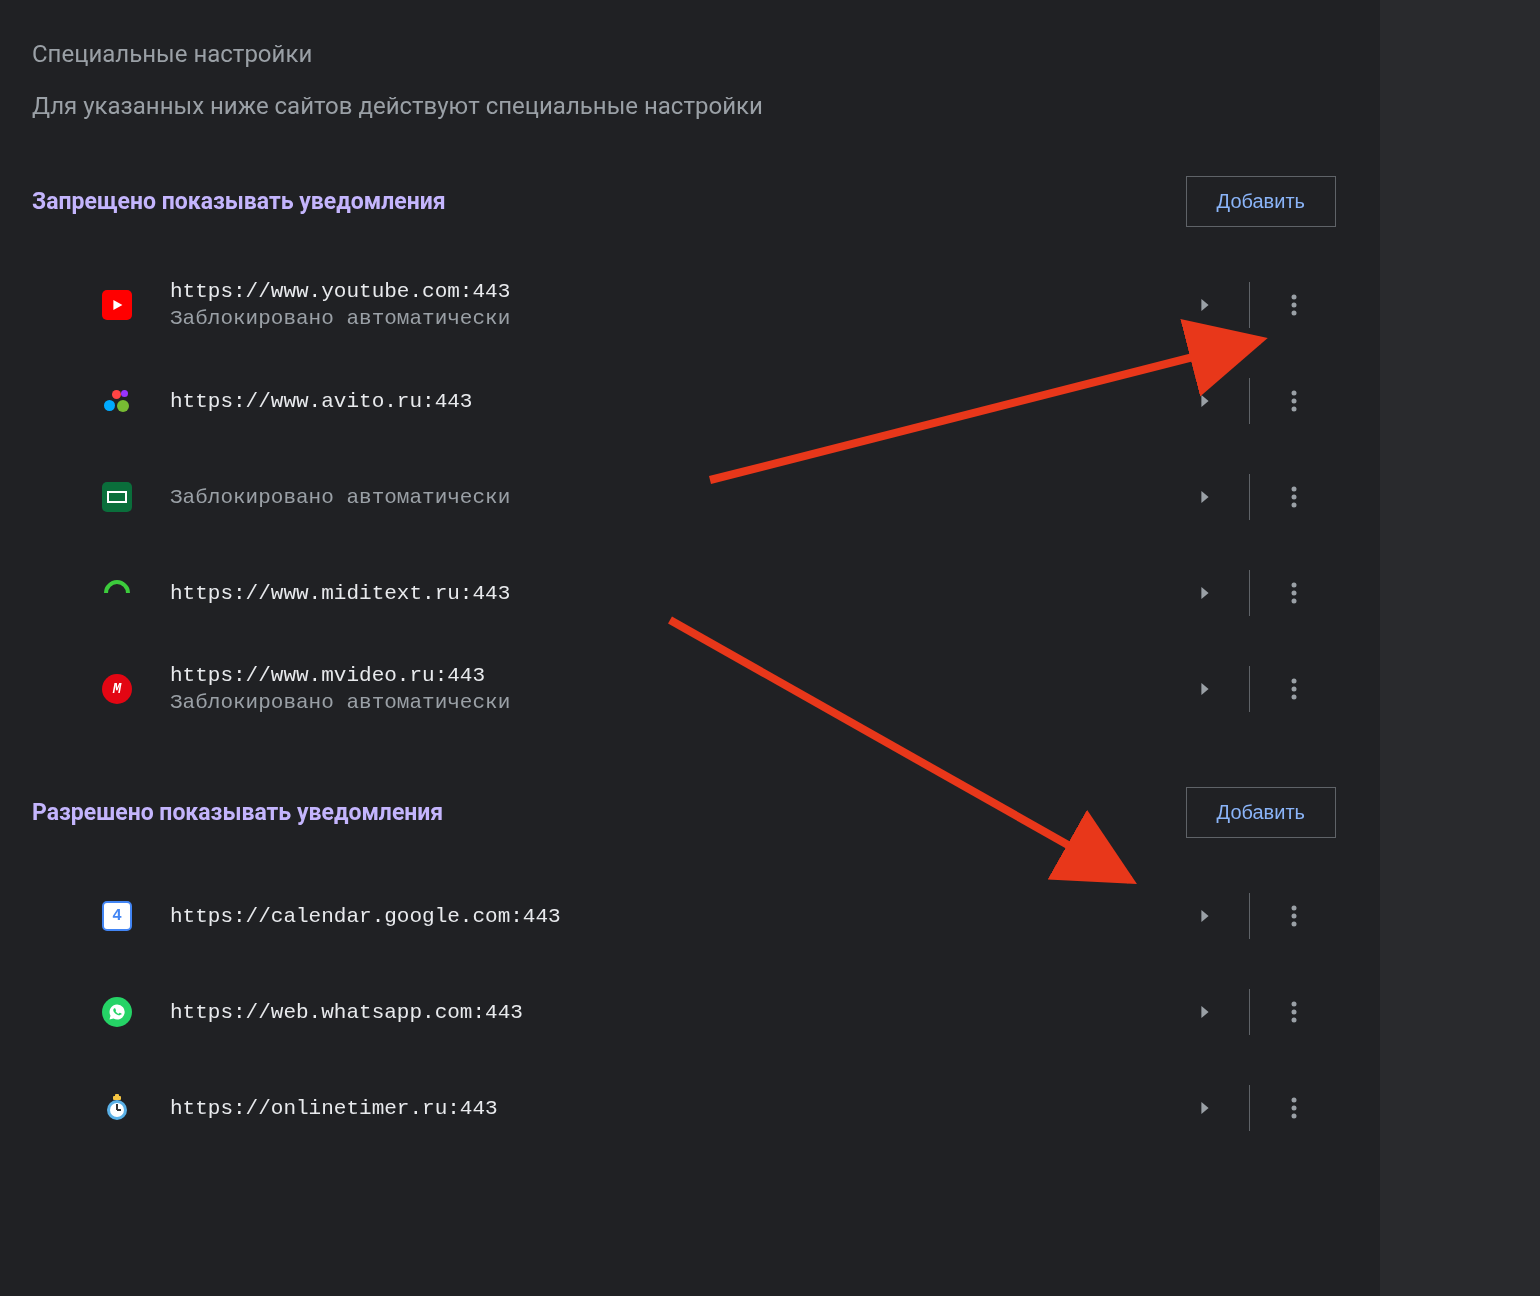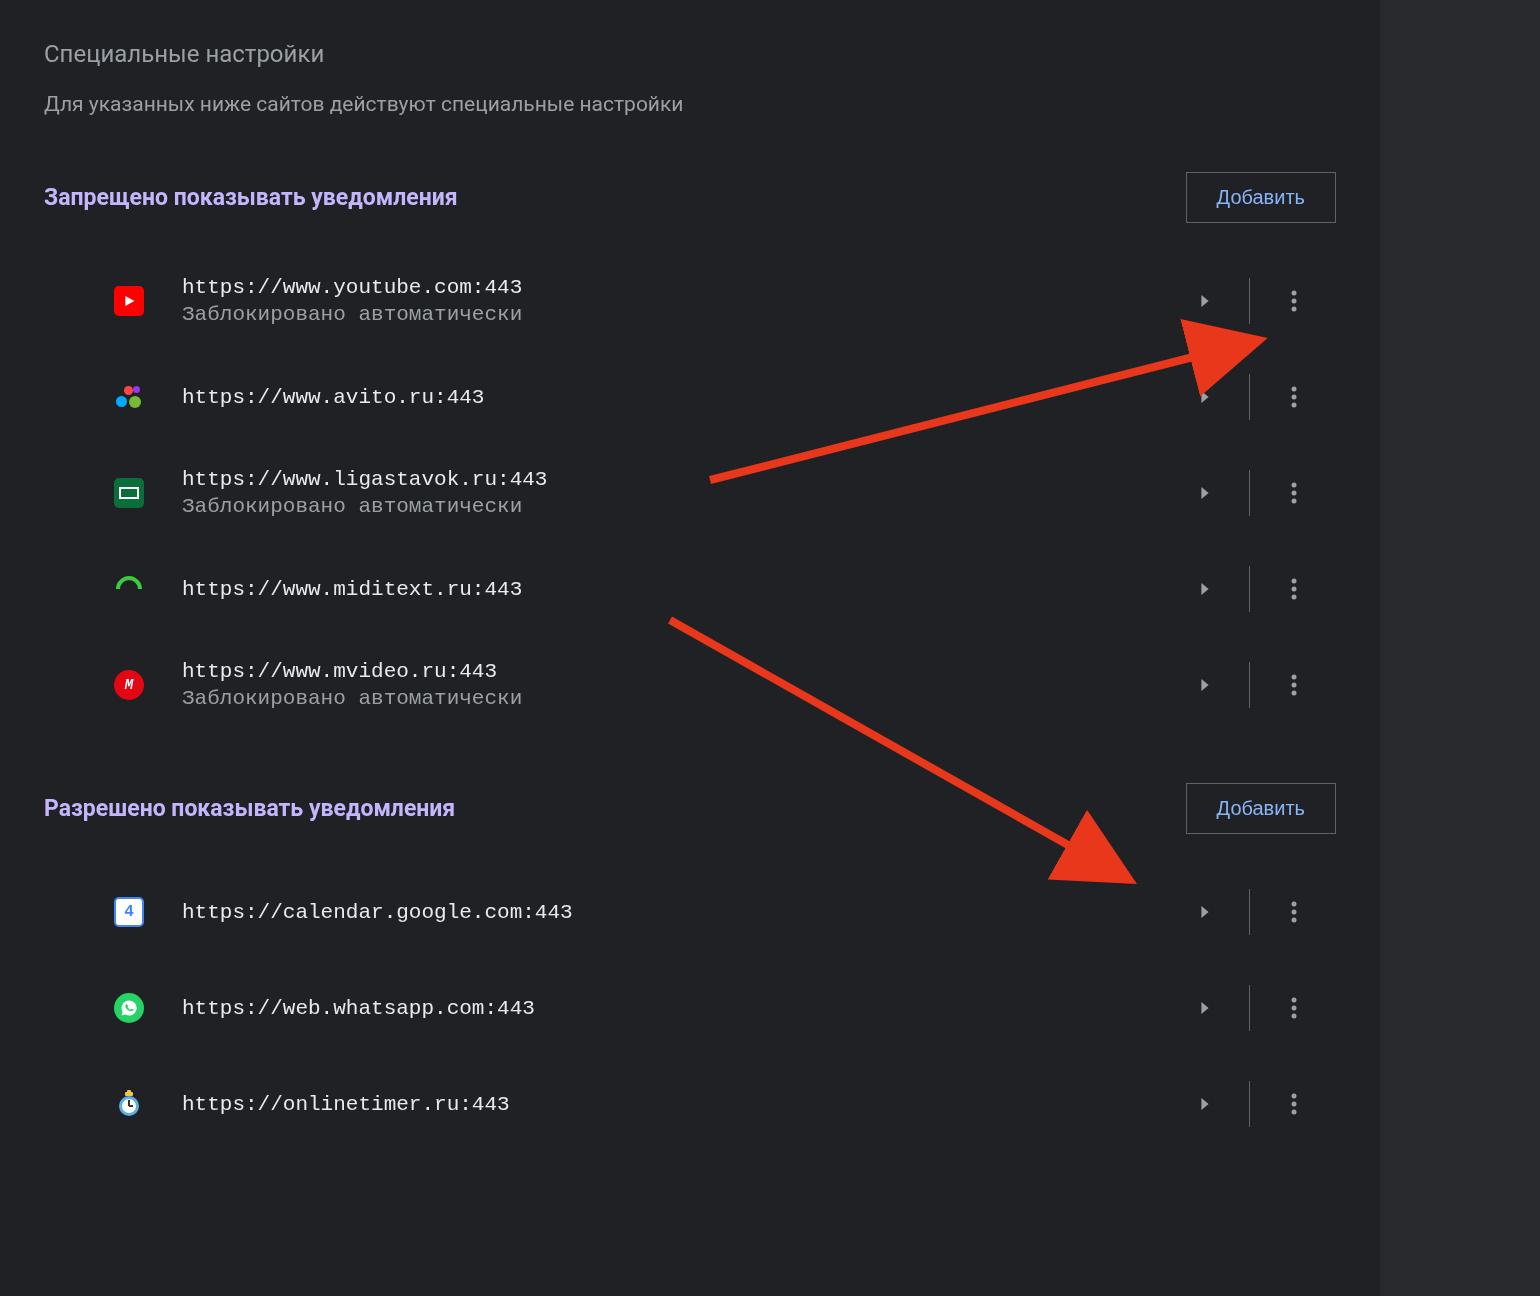--- a/index.html
+++ b/index.html
@@ -7,31 +7,31 @@
   body {
     background: #292a2d;
     font-family: Roboto, "Segoe UI", Arial, sans-serif;
     overflow: hidden;
   }
   .panel {
     position: relative;
     width: 1380px;
     height: 1296px;
     background: #202124;
-    padding: 40px 44px 0 44px;
+    padding: 40px 44px 0 32px;
   }
   .title {
     color: #9aa0a6;
     font-size: 24px;
     font-weight: 400;
     margin-bottom: 24px;
   }
   .subtitle {
     color: #9aa0a6;
-    font-size: 21px;
+    font-size: 24px;
     font-weight: 400;
     margin-bottom: 56px;
   }
   .section-header {
     display: flex;
     align-items: center;
     justify-content: space-between;
     margin-bottom: 30px;
   }
   .section-title {
@@ -182,21 +182,20 @@
               <circle cx="3" cy="11" r="2.5" fill="currentColor"></circle>
               <circle cx="3" cy="19" r="2.5" fill="currentColor"></circle>
             </svg>
           </div>
       </div>
     </div>
 
     <div class="site-row">
       <div class="favicon fv-liga"></div>
       <div class="site-text">
-        <div class="site-url">https://www.ligastavok.ru:443</div>
         <div class="site-status">Заблокировано автоматически</div>
       </div>
       <div class="row-actions">
         <div class="action-btn">
             <svg width="12" height="12" viewBox="0 0 10 10">
               <path d="M2 0 L8 5 L2 10 Z" fill="currentColor"></path>
             </svg>
           </div>
         <div class="divider"></div>
         <div class="action-btn">

